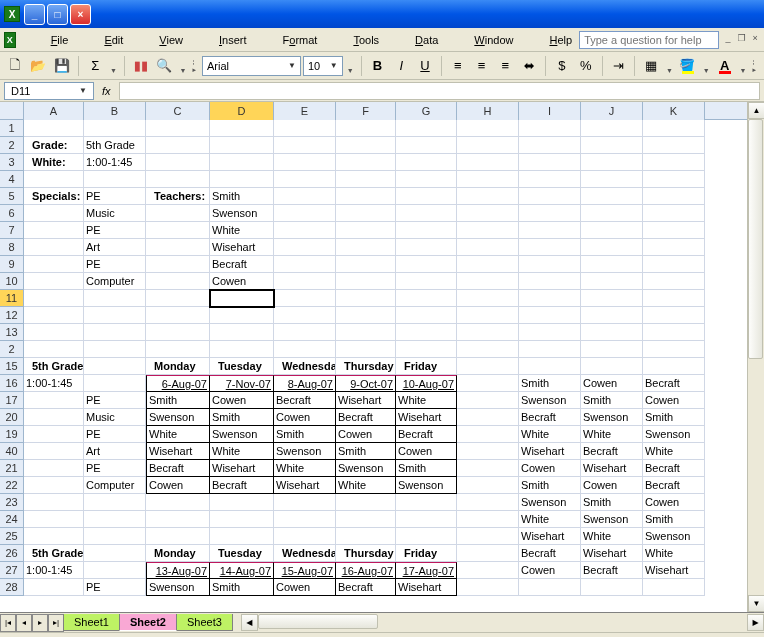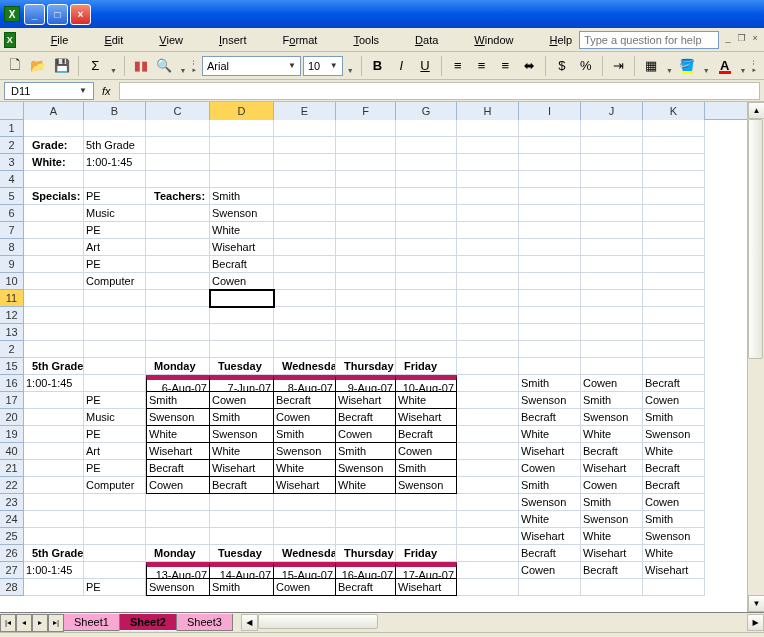--- a/index.html
+++ b/index.html
@@ -43,34 +43,34 @@
 .grid-body { display: flex; }
 .row-headers { width: 24px; }
 .row-header { height: 17px; background: #e4ecf7; border-right: 1px solid #9eb6ce; border-bottom: 1px solid #9eb6ce; text-align: center; font-size: 11px; line-height: 17px; color: #333; cursor: pointer; }
 .row-header.sel { background: #ffd558; }
 .cells { position: relative; }
 .row { display: flex; height: 17px; }
 .cell { height: 17px; border-right: 1px solid #d0d7e5; border-bottom: 1px solid #d0d7e5; font-size: 11px; padding: 0 2px; line-height: 16px; overflow: hidden; white-space: nowrap; }
 .cell.b { font-weight: bold; padding-left: 8px; }
 .cell.br { border-right: 1px solid #000; }
 .cell.bl { border-left: 1px solid #000; }
-.cell.bt { border-top: 5px solid #be185d; text-decoration: underline; }
+.cell.bt { border-top: 1px solid #be185d; text-decoration: underline; }
 .cell.bb { border-bottom: 1px solid #000; }
 .cell.r { text-align: right; }
 .cell.selected { outline: 2px solid #000; outline-offset: -1px; background: white; position: relative; z-index: 2; }
 
 .vscroll { width: 17px; background: #ece9d8; border-left: 1px solid #c0c0b0; position: relative; }
 .vscroll-btn { width: 17px; height: 17px; background: linear-gradient(#fdfdfb, #e6e6dc); border: 1px solid #c0c0b0; font-size: 8px; text-align: center; line-height: 15px; cursor: pointer; position: absolute; }
 .vscroll-thumb { width: 15px; background: linear-gradient(to right, #fdfdfb, #e6e6dc); border: 1px solid #c0c0b0; position: absolute; left: 0; border-radius: 2px; cursor: pointer; }
 
 .tabbar { height: 20px; background: #ece9d8; display: flex; align-items: center; border-top: 1px solid #808080; font-size: 11px; }
 .tab-nav-btn { width: 16px; height: 18px; background: #ece9d8; border: 1px solid #888; font-size: 8px; text-align: center; line-height: 16px; cursor: pointer; }
 .sheet-tab { padding: 2px 10px; background: white; border: 1px solid #808080; border-top: none; margin-left: -1px; cursor: pointer; position: relative; }
-.sheet-tab.active { background: #be185d; font-weight: bold; z-index: 1; border-bottom-color: white; }
-.sheet-tab.inactive { background: #f9a8d4; }
+.sheet-tab.active { background: #f9a8d4; font-weight: bold; z-index: 1; border-bottom-color: white; }
+.sheet-tab.inactive { background: #bef264; }
 .hscroll-area { flex: 1; display: flex; align-items: center; margin-left: 8px; }
 .hscroll-btn { width: 17px; height: 17px; background: linear-gradient(#fdfdfb, #e6e6dc); border: 1px solid #c0c0b0; font-size: 8px; text-align: center; line-height: 15px; cursor: pointer; }
 .hscroll-track { flex: 1; height: 17px; background: #ece9d8; position: relative; }
 .hscroll-thumb { height: 15px; background: linear-gradient(#fdfdfb, #e6e6dc); border: 1px solid #c0c0b0; position: absolute; top: 0; border-radius: 2px; cursor: pointer; }
 
 .statusbar { height: 20px; background: #ece9d8; border-top: 1px solid #c0c0b0; padding: 2px 6px; font-size: 11px; line-height: 16px; }
 
 .cw-A{width:60px}.cw-B{width:62px}.cw-C{width:64px}.cw-D{width:64px}.cw-E{width:62px}.cw-F{width:60px}.cw-G{width:61px}.cw-H{width:62px}.cw-I{width:62px}.cw-J{width:62px}.cw-K{width:62px}
 </style>
 </head>
@@ -407,23 +407,23 @@
             <div class="cell cw-G b">Friday</div>
             <div class="cell cw-H"></div>
             <div class="cell cw-I"></div>
             <div class="cell cw-J"></div>
             <div class="cell cw-K"></div>
           </div>
           <div class="row">
             <div class="cell cw-A">1:00-1:45</div>
             <div class="cell cw-B"></div>
             <div class="cell cw-C r br bb bl bt">6-Aug-07</div>
-            <div class="cell cw-D r br bb bt">7-Jun-07</div>
+            <div class="cell cw-D r br bb bt">7-Nov-07</div>
             <div class="cell cw-E r br bb bt">8-Aug-07</div>
-            <div class="cell cw-F r br bb bt">9-Aug-07</div>
+            <div class="cell cw-F r br bb bt">9-Oct-07</div>
             <div class="cell cw-G r br bb bt">10-Aug-07</div>
             <div class="cell cw-H"></div>
             <div class="cell cw-I">Smith</div>
             <div class="cell cw-J">Cowen</div>
             <div class="cell cw-K">Becraft</div>
           </div>
           <div class="row">
             <div class="cell cw-A"></div>
             <div class="cell cw-B">PE</div>
             <div class="cell cw-C br bb bl">Smith</div>

